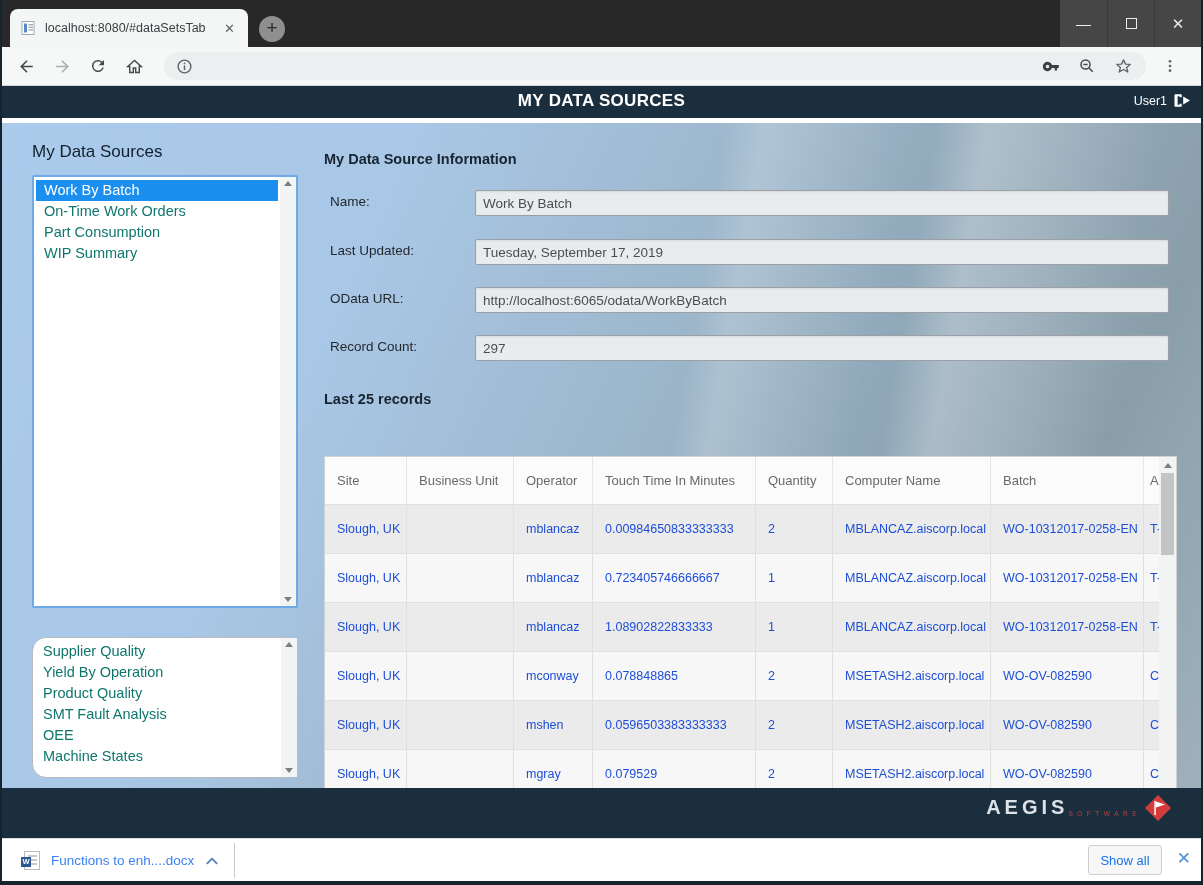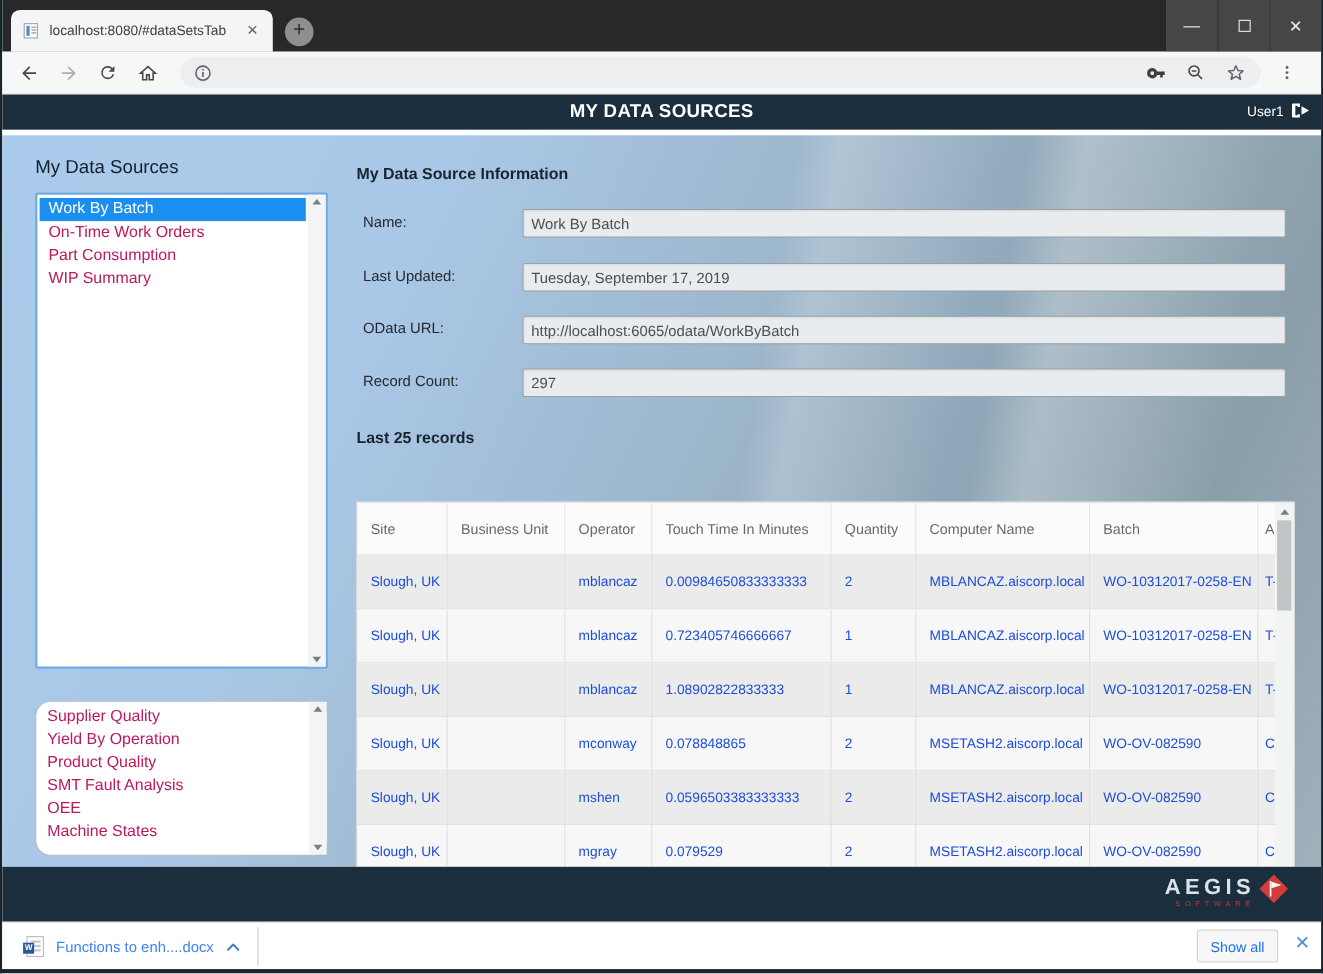--- a/index.html
+++ b/index.html
@@ -33,41 +33,41 @@
   
   .appheader { position:absolute; left:0; top:86px; width:100%; height:32px; background:#1b2e3d; }
   .app-title { position:absolute; left:0; right:0; top:5px; text-align:center; color:#fff;
                font-size:17px; font-weight:bold; letter-spacing:.3px; }
   .user-area { position:absolute; right:10px; top:7px; display:flex; align-items:center; gap:7px; }
   .user-name { color:#fff; font-size:12.5px; }
   .white-sep { position:absolute; left:0; top:118px; width:100%; height:5px; background:#fff; }
 
   .appfooter { position:absolute; left:0; top:788px; width:100%; height:50px; background:#1b2e3d; }
   .aegis { position:absolute; right:30px; top:9px; display:flex; align-items:flex-start; }
-  .aegis-txt { display:flex; flex-direction:column; align-items:flex-end; }
+  .aegis-txt { display:flex; flex-direction:row; align-items:flex-end; }
   .aegis-main { color:#dde2e8; font-weight:bold; font-size:20px; letter-spacing:4px; line-height:20px; }
   .aegis-sub  { color:#c63c3c; font-size:6.5px; letter-spacing:4.5px; margin-top:2px; }
   .aegis-flag { margin-left:4px; margin-top:-2px; }
 
   
   .content { position:absolute; left:0; top:123px; width:100%; height:665px; overflow:hidden;
     background:
       linear-gradient(100deg, rgba(255,255,255,0) 55%, rgba(255,255,255,.20) 58%, rgba(255,255,255,0) 69%),
       linear-gradient(100deg, rgba(255,255,255,0) 71%, rgba(255,255,255,.28) 75%, rgba(255,255,255,.06) 88%),
       linear-gradient(115deg, #abcbec 0%, #a9c7e6 28%, #9db7cc 50%, #8ea6b6 68%, #8398a5 83%, #9aacb8 100%); }
 
   
   .left { position:absolute; left:30px; top:0; width:266px; height:100%; }
   .ds-heading { position:absolute; left:0; top:19px; font-size:17px; color:#10202e; font-weight:500; }
   .listbox { position:absolute; left:0; background:#fff; display:flex; }
   .listbox-ds { top:52px; width:266px; height:433px; border:2px solid #6fa9e6; border-radius:2px; }
   .listbox-na { top:514px; width:266px; height:141px; border:1px solid #b6bbc0; border-radius:14px; }
   .na-heading { position:absolute; left:0; top:492px; font-size:14.5px; font-weight:bold; color:#18242f;margin-top:28px; }
   .list-items { flex:1; padding:3px 2px; overflow:hidden; }
-  .list-item { height:21px; line-height:21px; padding-left:8px; font-size:14.5px; color:#be185d;
+  .list-item { height:21px; line-height:21px; padding-left:8px; font-size:14.5px; color:#0f766e;
                white-space:nowrap; overflow:hidden; }
   .list-item.selected { background:#1a8ff0; color:#fff; }
   .sb-v { width:16px; background:#f3f4f4; display:flex; flex-direction:column; justify-content:space-between;
           align-items:center; padding:4px 0; }
   .arrow-up   { width:0; height:0; border-left:4px solid transparent; border-right:4px solid transparent; border-bottom:5px solid #7a7e82; }
   .arrow-down { width:0; height:0; border-left:4px solid transparent; border-right:4px solid transparent; border-top:5px solid #7a7e82; }
   .arrow-left  { width:0; height:0; border-top:4px solid transparent; border-bottom:4px solid transparent; border-right:5px solid #7a7e82; }
   .arrow-right { width:0; height:0; border-top:4px solid transparent; border-bottom:4px solid transparent; border-left:5px solid #55585b; }
 
   

